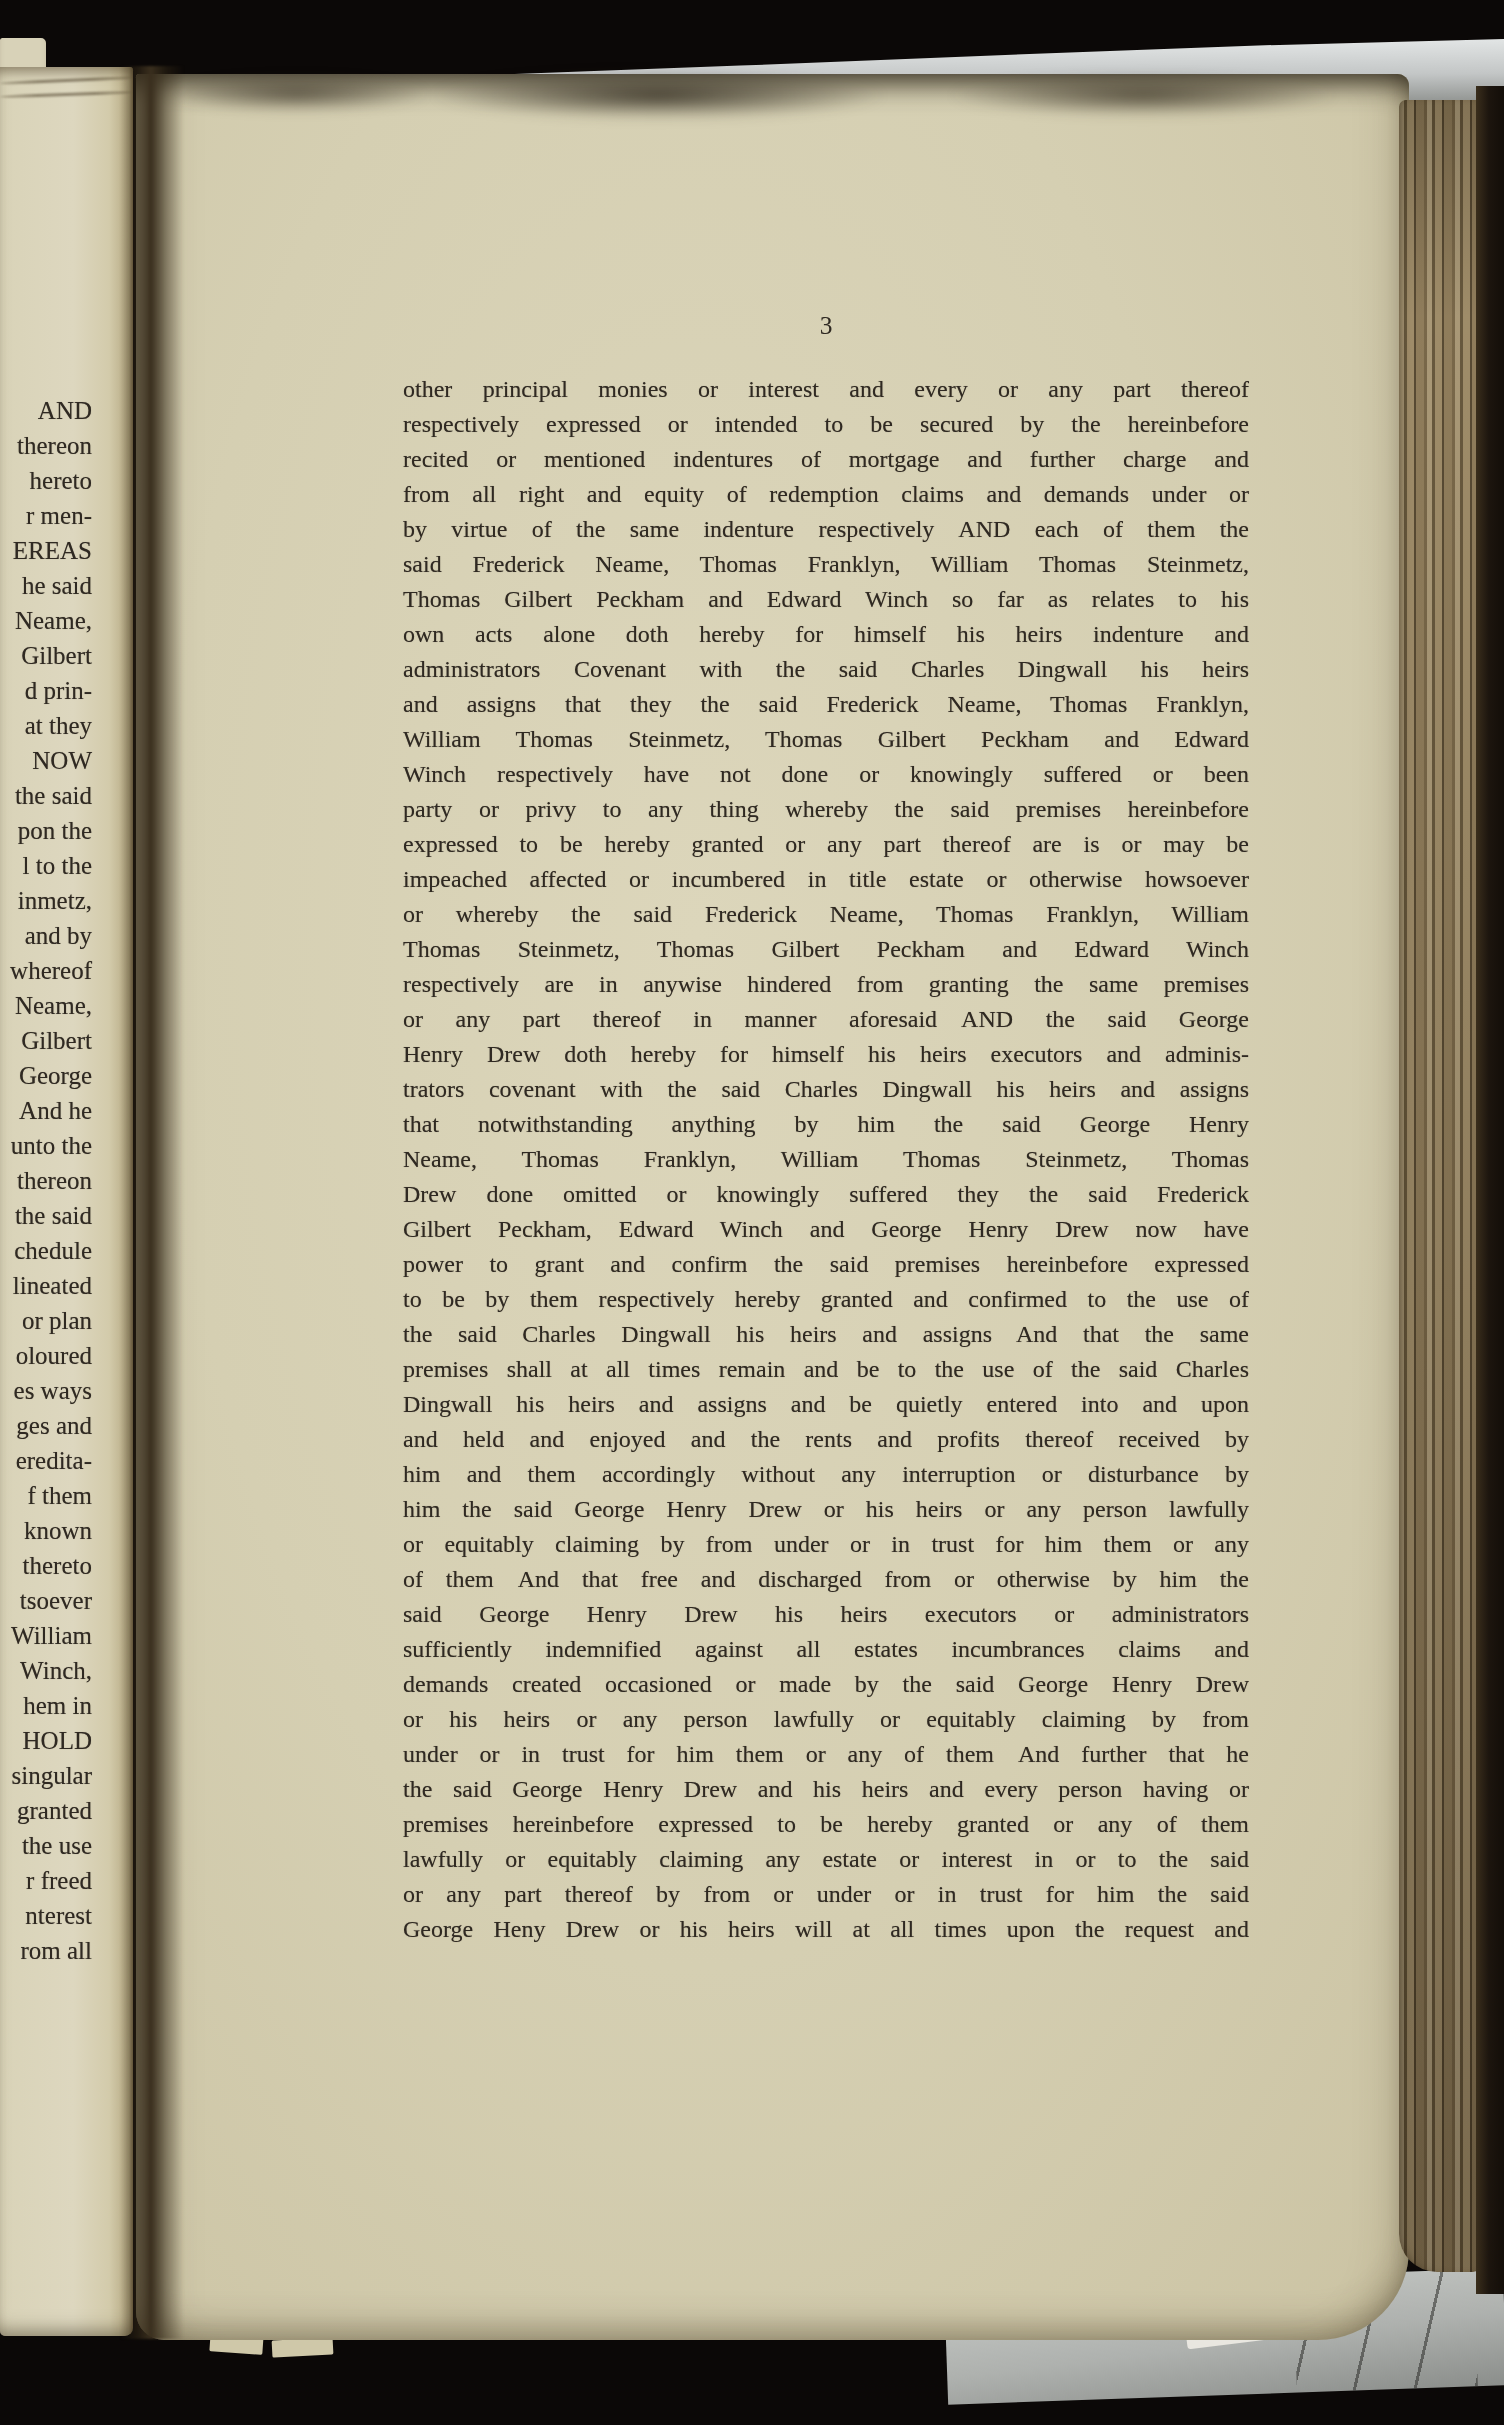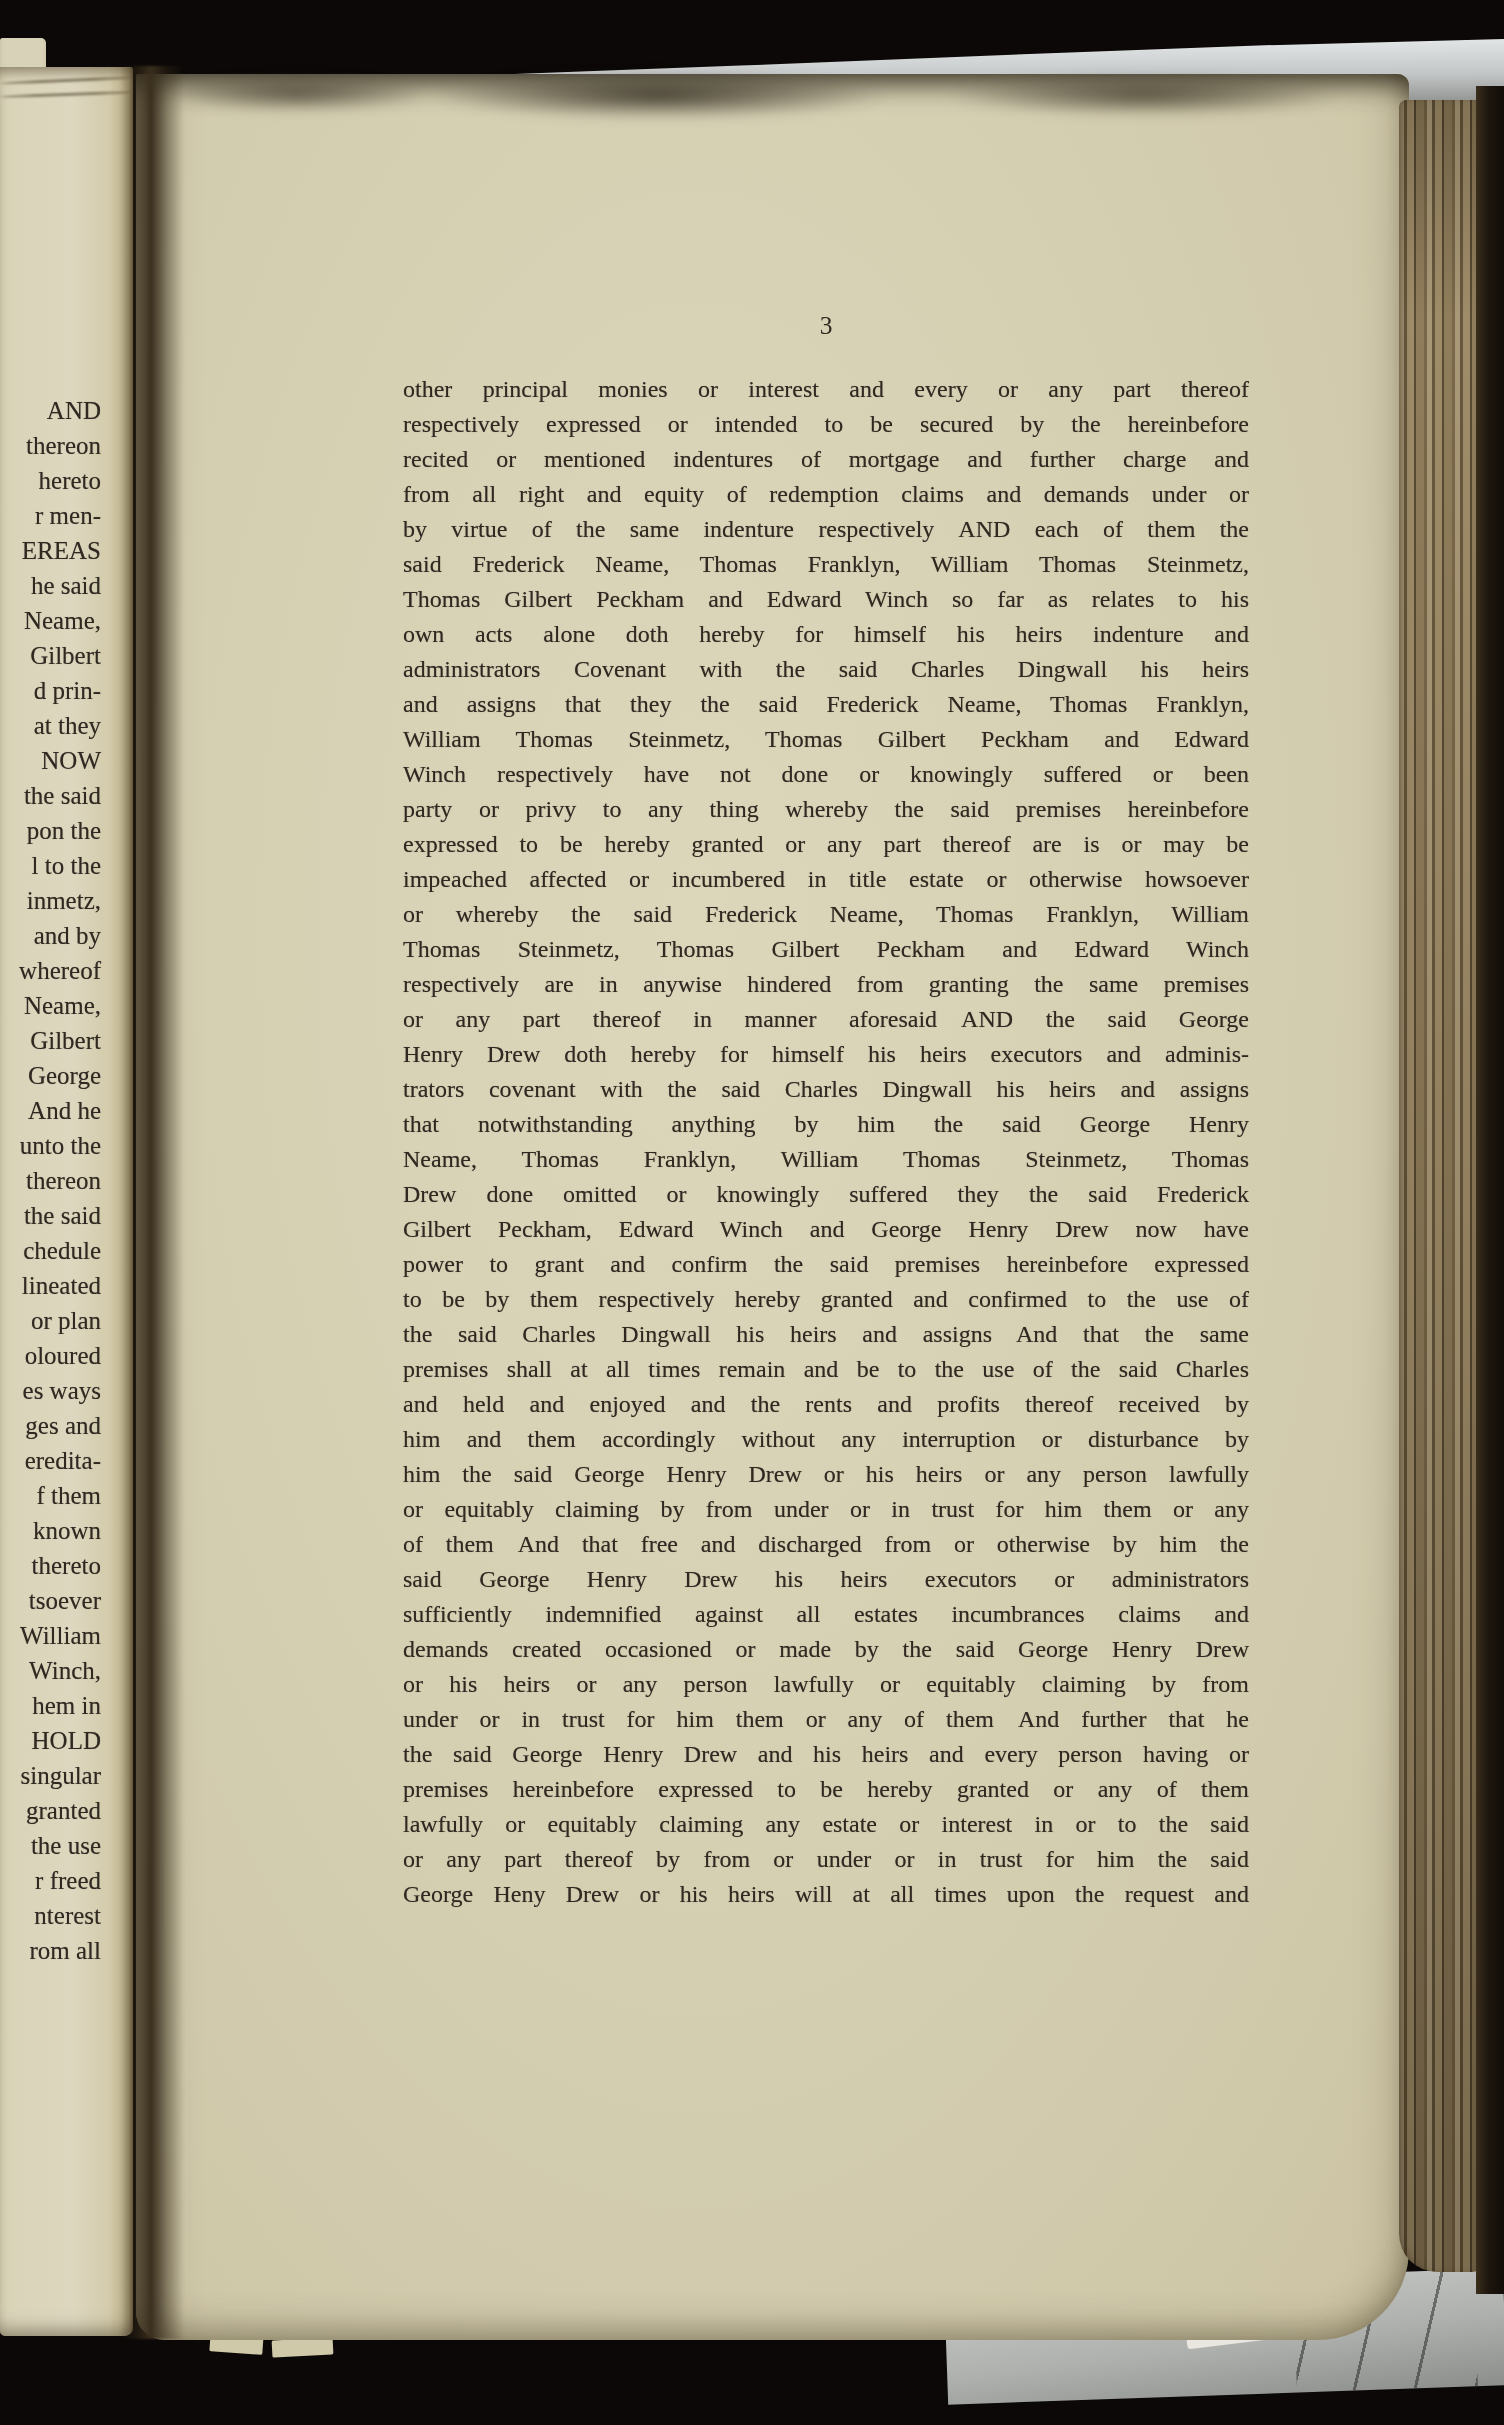--- a/index.html
+++ b/index.html
@@ -100,21 +100,21 @@
     font-size:24px;line-height:35px;color:var(--c-ink,#2f2922);
     text-shadow:0 0 0.8px rgba(52,43,32,.45);
   }
   .tline{
     width:100%;white-space:normal;overflow:visible;
     text-align:justify;text-align-last:justify;
   }
   .left-text{
     position:absolute;left:0;top:393px;width:92px;z-index:5;
     font-size:25px;line-height:35px;color:var(--c-ink,#2f2922);
-    text-align:right;text-shadow:0 0 0.8px rgba(52,43,32,.45);padding-left:9px;
+    text-align:right;text-shadow:0 0 0.8px rgba(52,43,32,.45);
   }
   .fline{white-space:nowrap;}
 </style>
 </head>
 <body>
 
 <div class="canvas">
 
   <div class="sheet-top"></div>
   <div class="sheet-bottom">
@@ -165,20 +165,21 @@
       <div class="tline">Henry Drew doth hereby for himself his heirs executors and adminis-</div>
       <div class="tline">trators covenant with the said Charles Dingwall his heirs and assigns</div>
       <div class="tline">that notwithstanding anything by him the said George Henry</div>
       <div class="tline">Neame, Thomas Franklyn, William Thomas Steinmetz, Thomas</div>
       <div class="tline">Drew done omitted or knowingly suffered they the said Frederick</div>
       <div class="tline">Gilbert Peckham, Edward Winch and George Henry Drew now have</div>
       <div class="tline">power to grant and confirm the said premises hereinbefore expressed</div>
       <div class="tline">to be by them respectively hereby granted and confirmed to the use of</div>
       <div class="tline">the said Charles Dingwall his heirs and assigns And that the same</div>
       <div class="tline">premises shall at all times remain and be to the use of the said Charles</div>
+      <div class="tline">Dingwall his heirs and assigns and be quietly entered into and upon</div>
       <div class="tline">and held and enjoyed and the rents and profits thereof received by</div>
       <div class="tline">him and them accordingly without any interruption or disturbance by</div>
       <div class="tline">him the said George Henry Drew or his heirs or any person lawfully</div>
       <div class="tline">or equitably claiming by from under or in trust for him them or any</div>
       <div class="tline">of them And that free and discharged from or otherwise by him the</div>
       <div class="tline">said George Henry Drew his heirs executors or administrators</div>
       <div class="tline">sufficiently indemnified against all estates incumbrances claims and</div>
       <div class="tline">demands created occasioned or made by the said George Henry Drew</div>
       <div class="tline">or his heirs or any person lawfully or equitably claiming by from</div>
       <div class="tline">under or in trust for him them or any of them And further that he</div>

